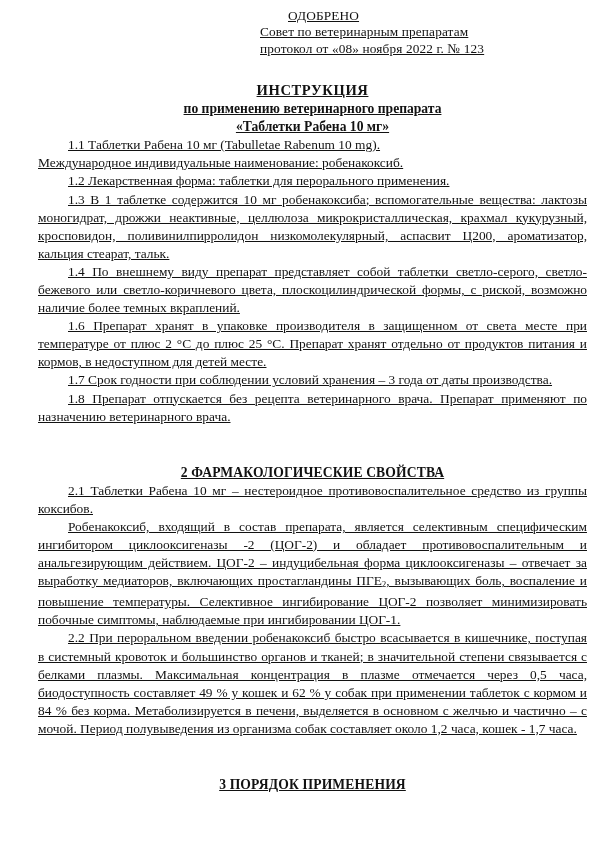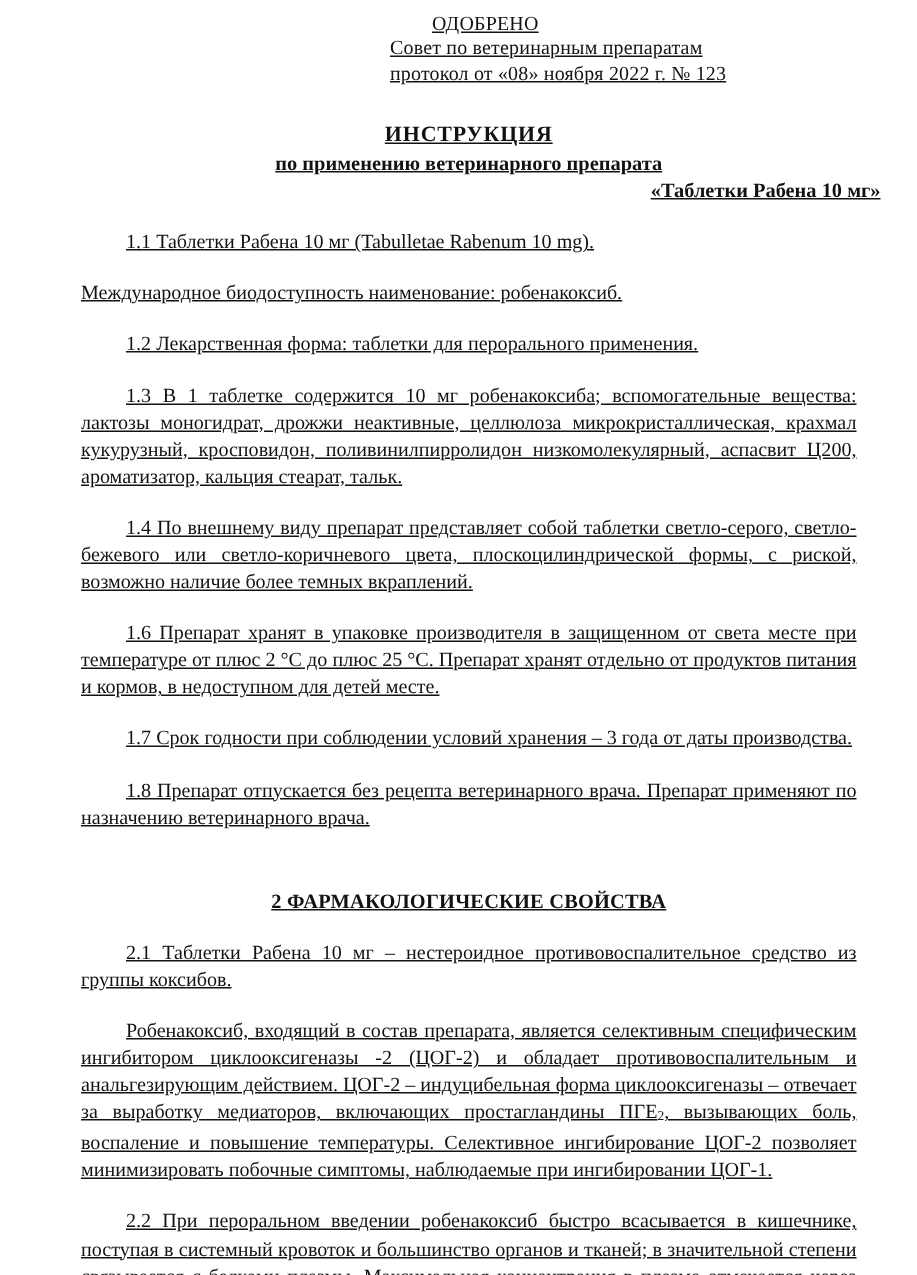--- a/index.html
+++ b/index.html
@@ -53,38 +53,37 @@
     letter-spacing: .04em;
     text-align: center;
   }
   .doc-title .t2 {
     font-size: 13.6px;
     line-height: 18px;
   }
   .doc-title .t3 {
     font-size: 13.6px;
     line-height: 18px;
-    text-align: right;
   }
 
   
   .section-heading {
     text-align: center;
     font-weight: bold;
     font-size: 13.6px;
     line-height: 18px;
     margin-top: 14px;
     margin-bottom: 0;
     letter-spacing: .01em;
   }
   .section-heading.gap-lg { margin-top: 38px; }
 
   
   p.para {
-    margin: 16px;
+    margin: 0;
     font-size: 13.4px;
     line-height: 18.1px;
     text-align: justify;
     text-indent: 30px;
     hyphens: none;
   }
   p.para.noindent { text-indent: 0; }
 
   sub {
     font-size: 9px;
@@ -103,21 +102,21 @@
   </div>
 
   <div class="doc-title">
     <div class="t1">ИНСТРУКЦИЯ</div>
     <div class="t2">по применению ветеринарного препарата</div>
     <div class="t3">«Таблетки Рабена 10 мг»</div>
   </div>
 
   <div>
     <p class="para">1.1 Таблетки Рабена 10 мг (Tabulletae Rabenum 10 mg).</p>
-    <p class="para noindent">Международное биодоступность наименование: робенакоксиб.</p>
+    <p class="para noindent">Международное индивидуальные наименование: робенакоксиб.</p>
     <p class="para">1.2 Лекарственная форма: таблетки для перорального применения.</p>
     <p class="para">1.3 В 1 таблетке содержится 10 мг робенакоксиба; вспомогательные вещества: лактозы моногидрат, дрожжи неактивные, целлюлоза микрокристаллическая, крахмал кукурузный, кросповидон, поливинилпирролидон низкомолекулярный, аспасвит Ц200, ароматизатор, кальция стеарат, тальк.</p>
     <p class="para">1.4 По внешнему виду препарат представляет собой таблетки светло-серого, светло-бежевого или светло-коричневого цвета, плоскоцилиндрической формы, с риской, возможно наличие более темных вкраплений.</p>
     <p class="para">1.6 Препарат хранят в упаковке производителя в защищенном от света месте при температуре от плюс 2 °С до плюс 25 °С. Препарат хранят отдельно от продуктов питания и кормов, в недоступном для детей месте.</p>
     <p class="para">1.7 Срок годности при соблюдении условий хранения – 3 года от даты производства.</p>
     <p class="para">1.8 Препарат отпускается без рецепта ветеринарного врача. Препарат применяют по назначению ветеринарного врача.</p>
   </div>
 
   <div>
     <div class="section-heading gap-lg">2 ФАРМАКОЛОГИЧЕСКИЕ СВОЙСТВА</div>

